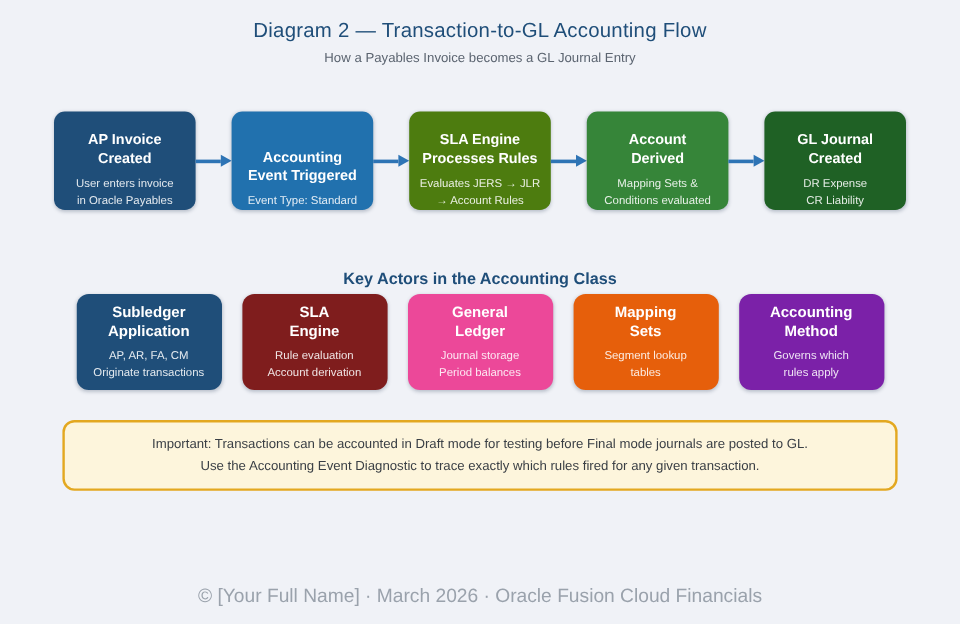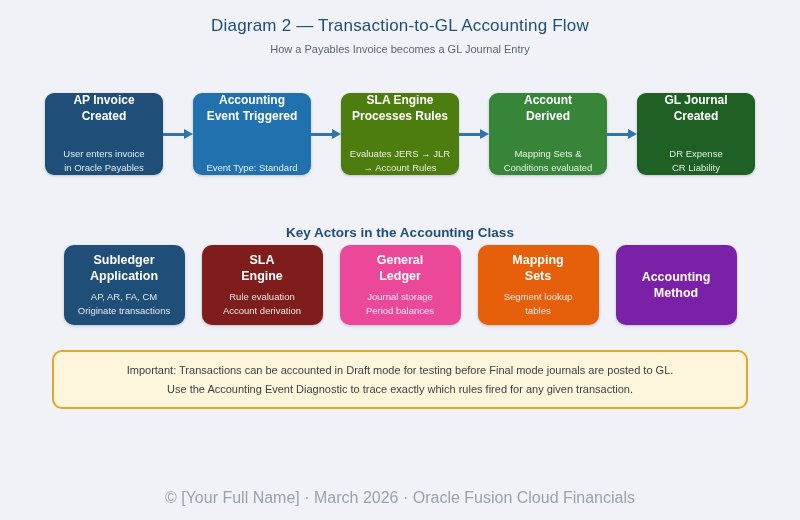--- a/index.html
+++ b/index.html
@@ -30,21 +30,21 @@
     justify-content: center;
     align-items: center;
   }
   .step {
     width: 118px;
     height: 82px;
     border-radius: 9px;
     color: #ffffff;
     display: flex;
     flex-direction: column;
-    justify-content: space-between;
+    justify-content: flex-end;
     text-align: center;
     box-shadow: 0 1px 3px rgba(30,50,80,0.25);
   }
   .step-title { font-size: 12px; font-weight: bold; line-height: 1.3; }
   .step-sub { font-size: 9.5px; line-height: 1.5; margin-top: 6px; color: rgba(255,255,255,0.88); }
   .arrow { width: 30px; display: flex; align-items: center; }
   .arrow-line { flex: 1; height: 3px; }
   .arrow-head {
     width: 0; height: 0;
     border-top: 5px solid transparent;
@@ -230,20 +230,24 @@
       <div>Segment lookup</div>
       <div>tables</div>
     </div>
   </div>
 
   <div class="actor" style="background-color: rgb(123, 33, 168);">
     <div class="actor-title">
       <div>Accounting</div>
       <div>Method</div>
     </div>
+    <div class="actor-sub">
+      <div>Governs which</div>
+      <div>rules apply</div>
+    </div>
   </div>
 
 </div>
 
 <div class="note-box" style="background-color: rgb(253, 245, 220); border-color: rgb(227, 168, 32);">
   <div>Important: Transactions can be accounted in Draft mode for testing before Final mode journals are posted to GL.</div>
   <div>Use the Accounting Event Diagnostic to trace exactly which rules fired for any given transaction.</div>
 </div>
 
 <div class="footer">© [Your Full Name]  ·  March 2026  ·  Oracle Fusion Cloud Financials</div>

